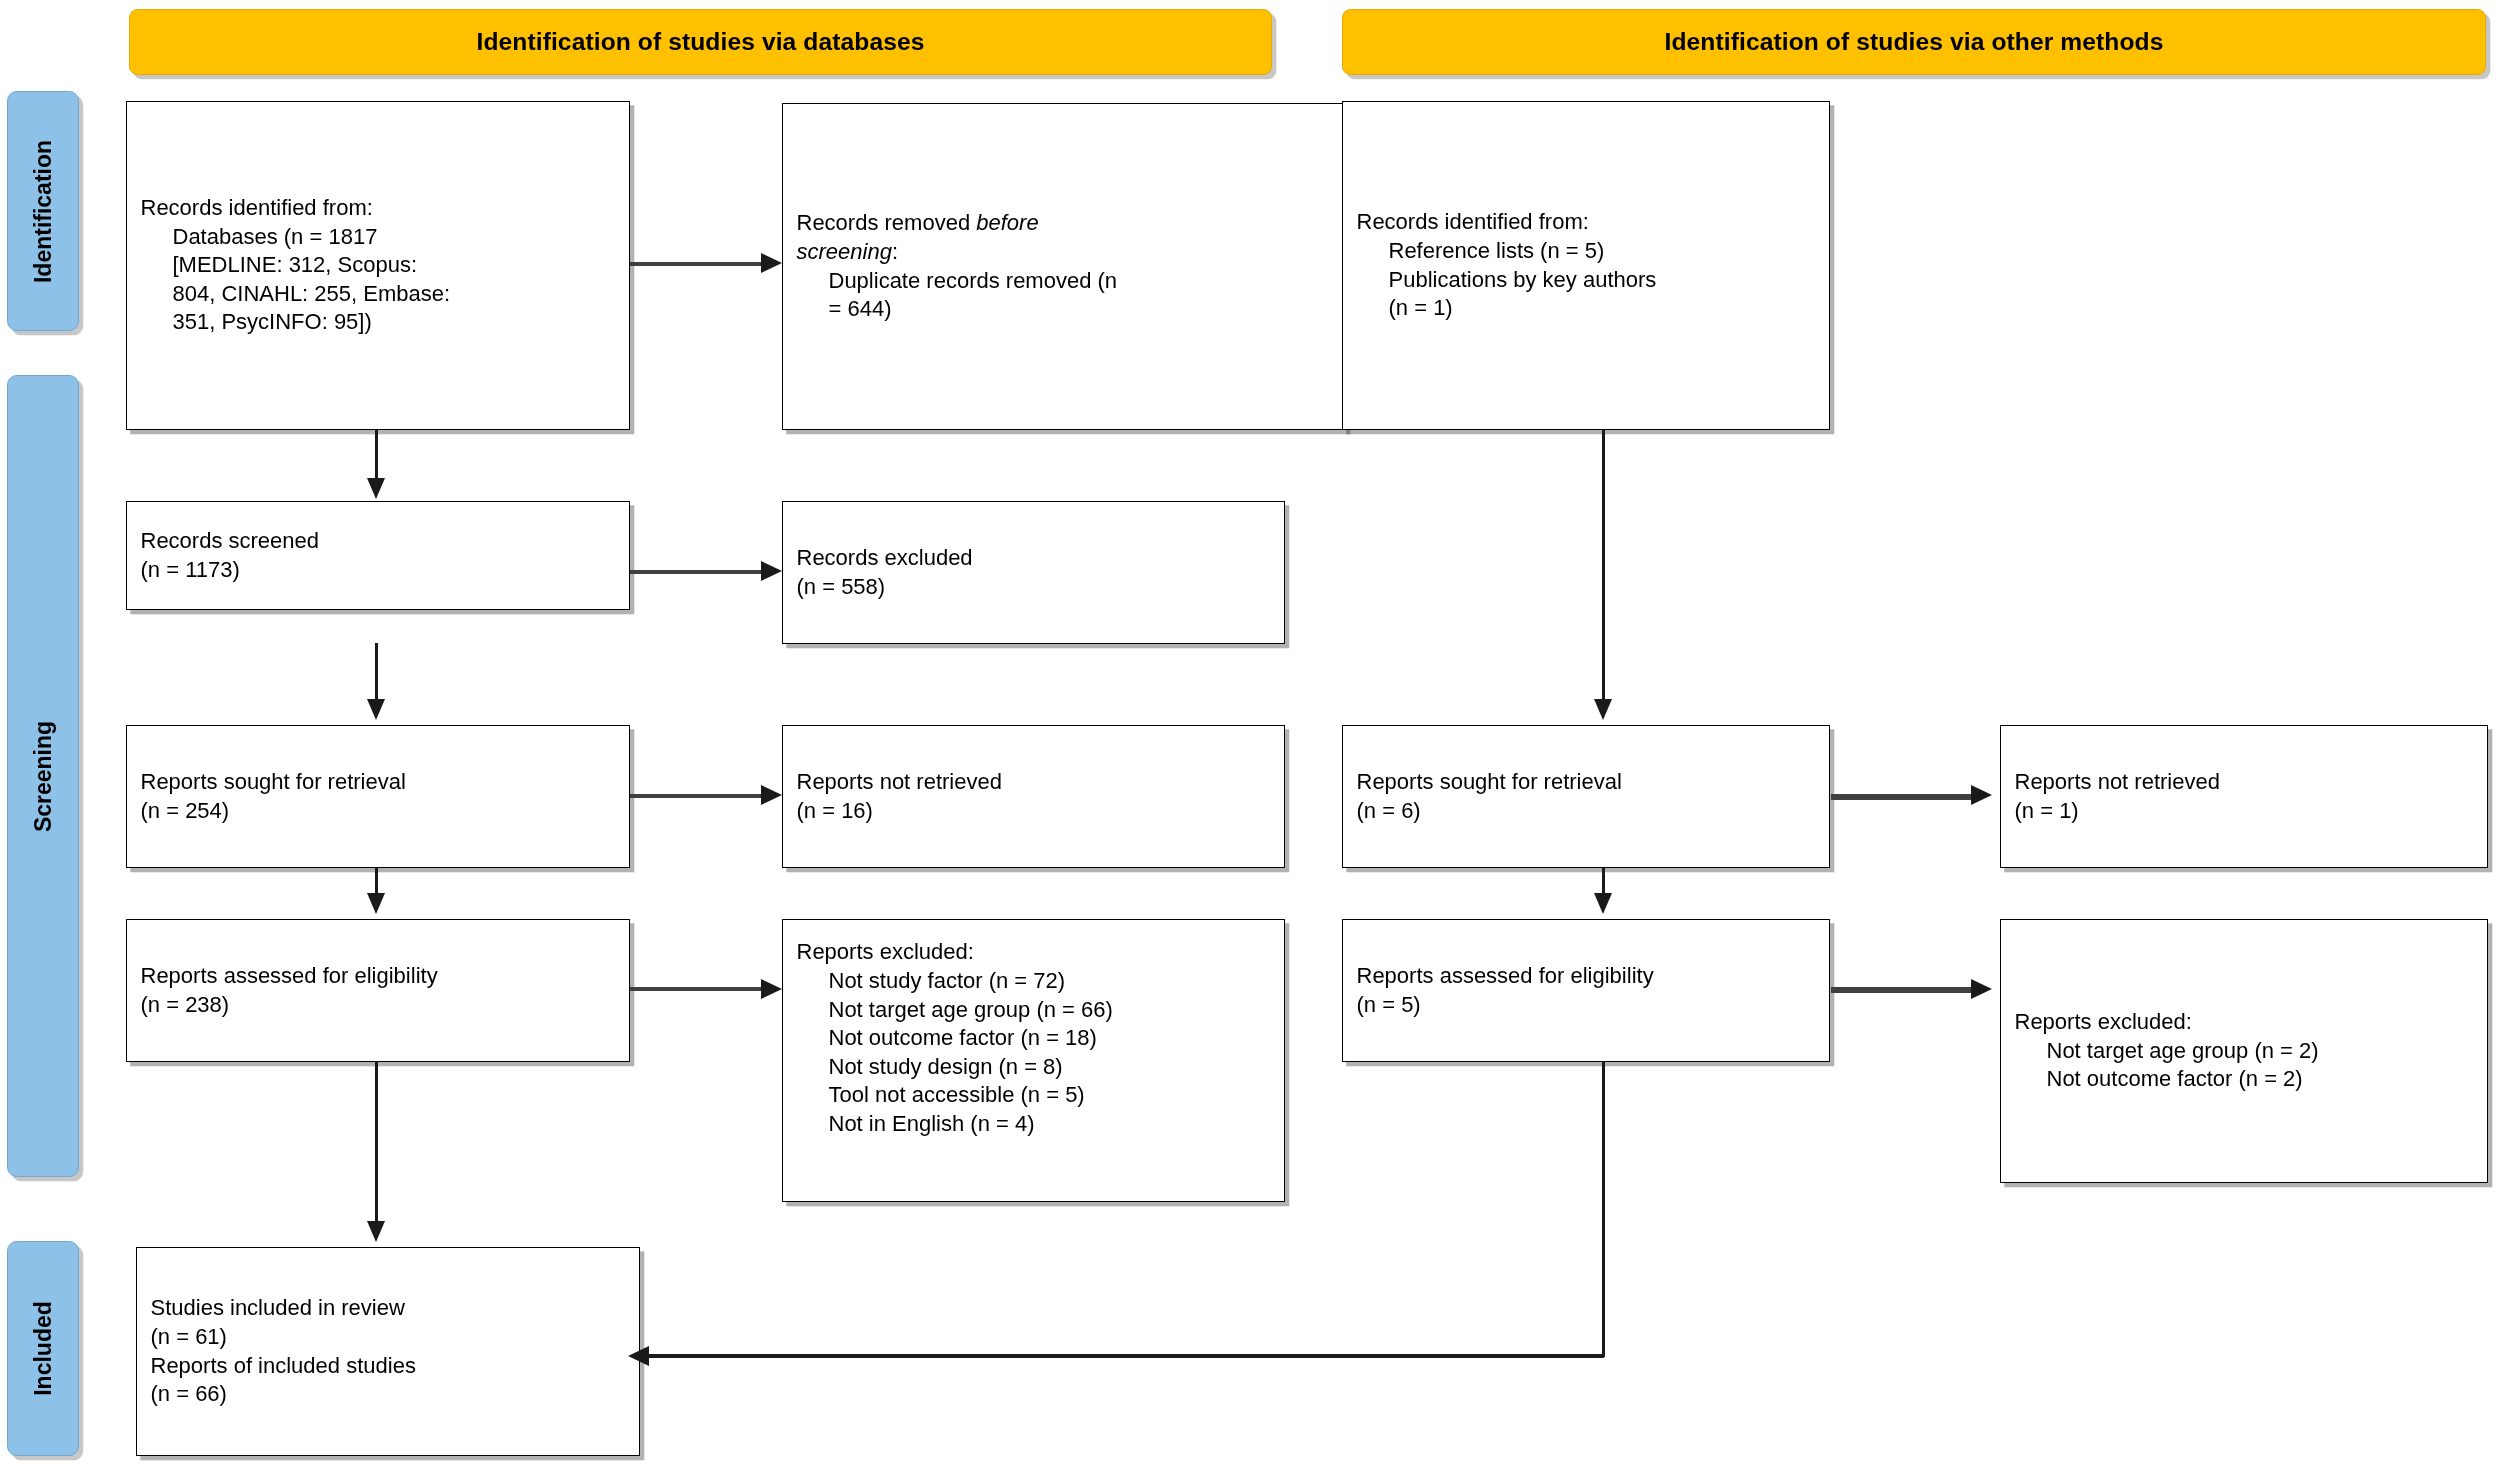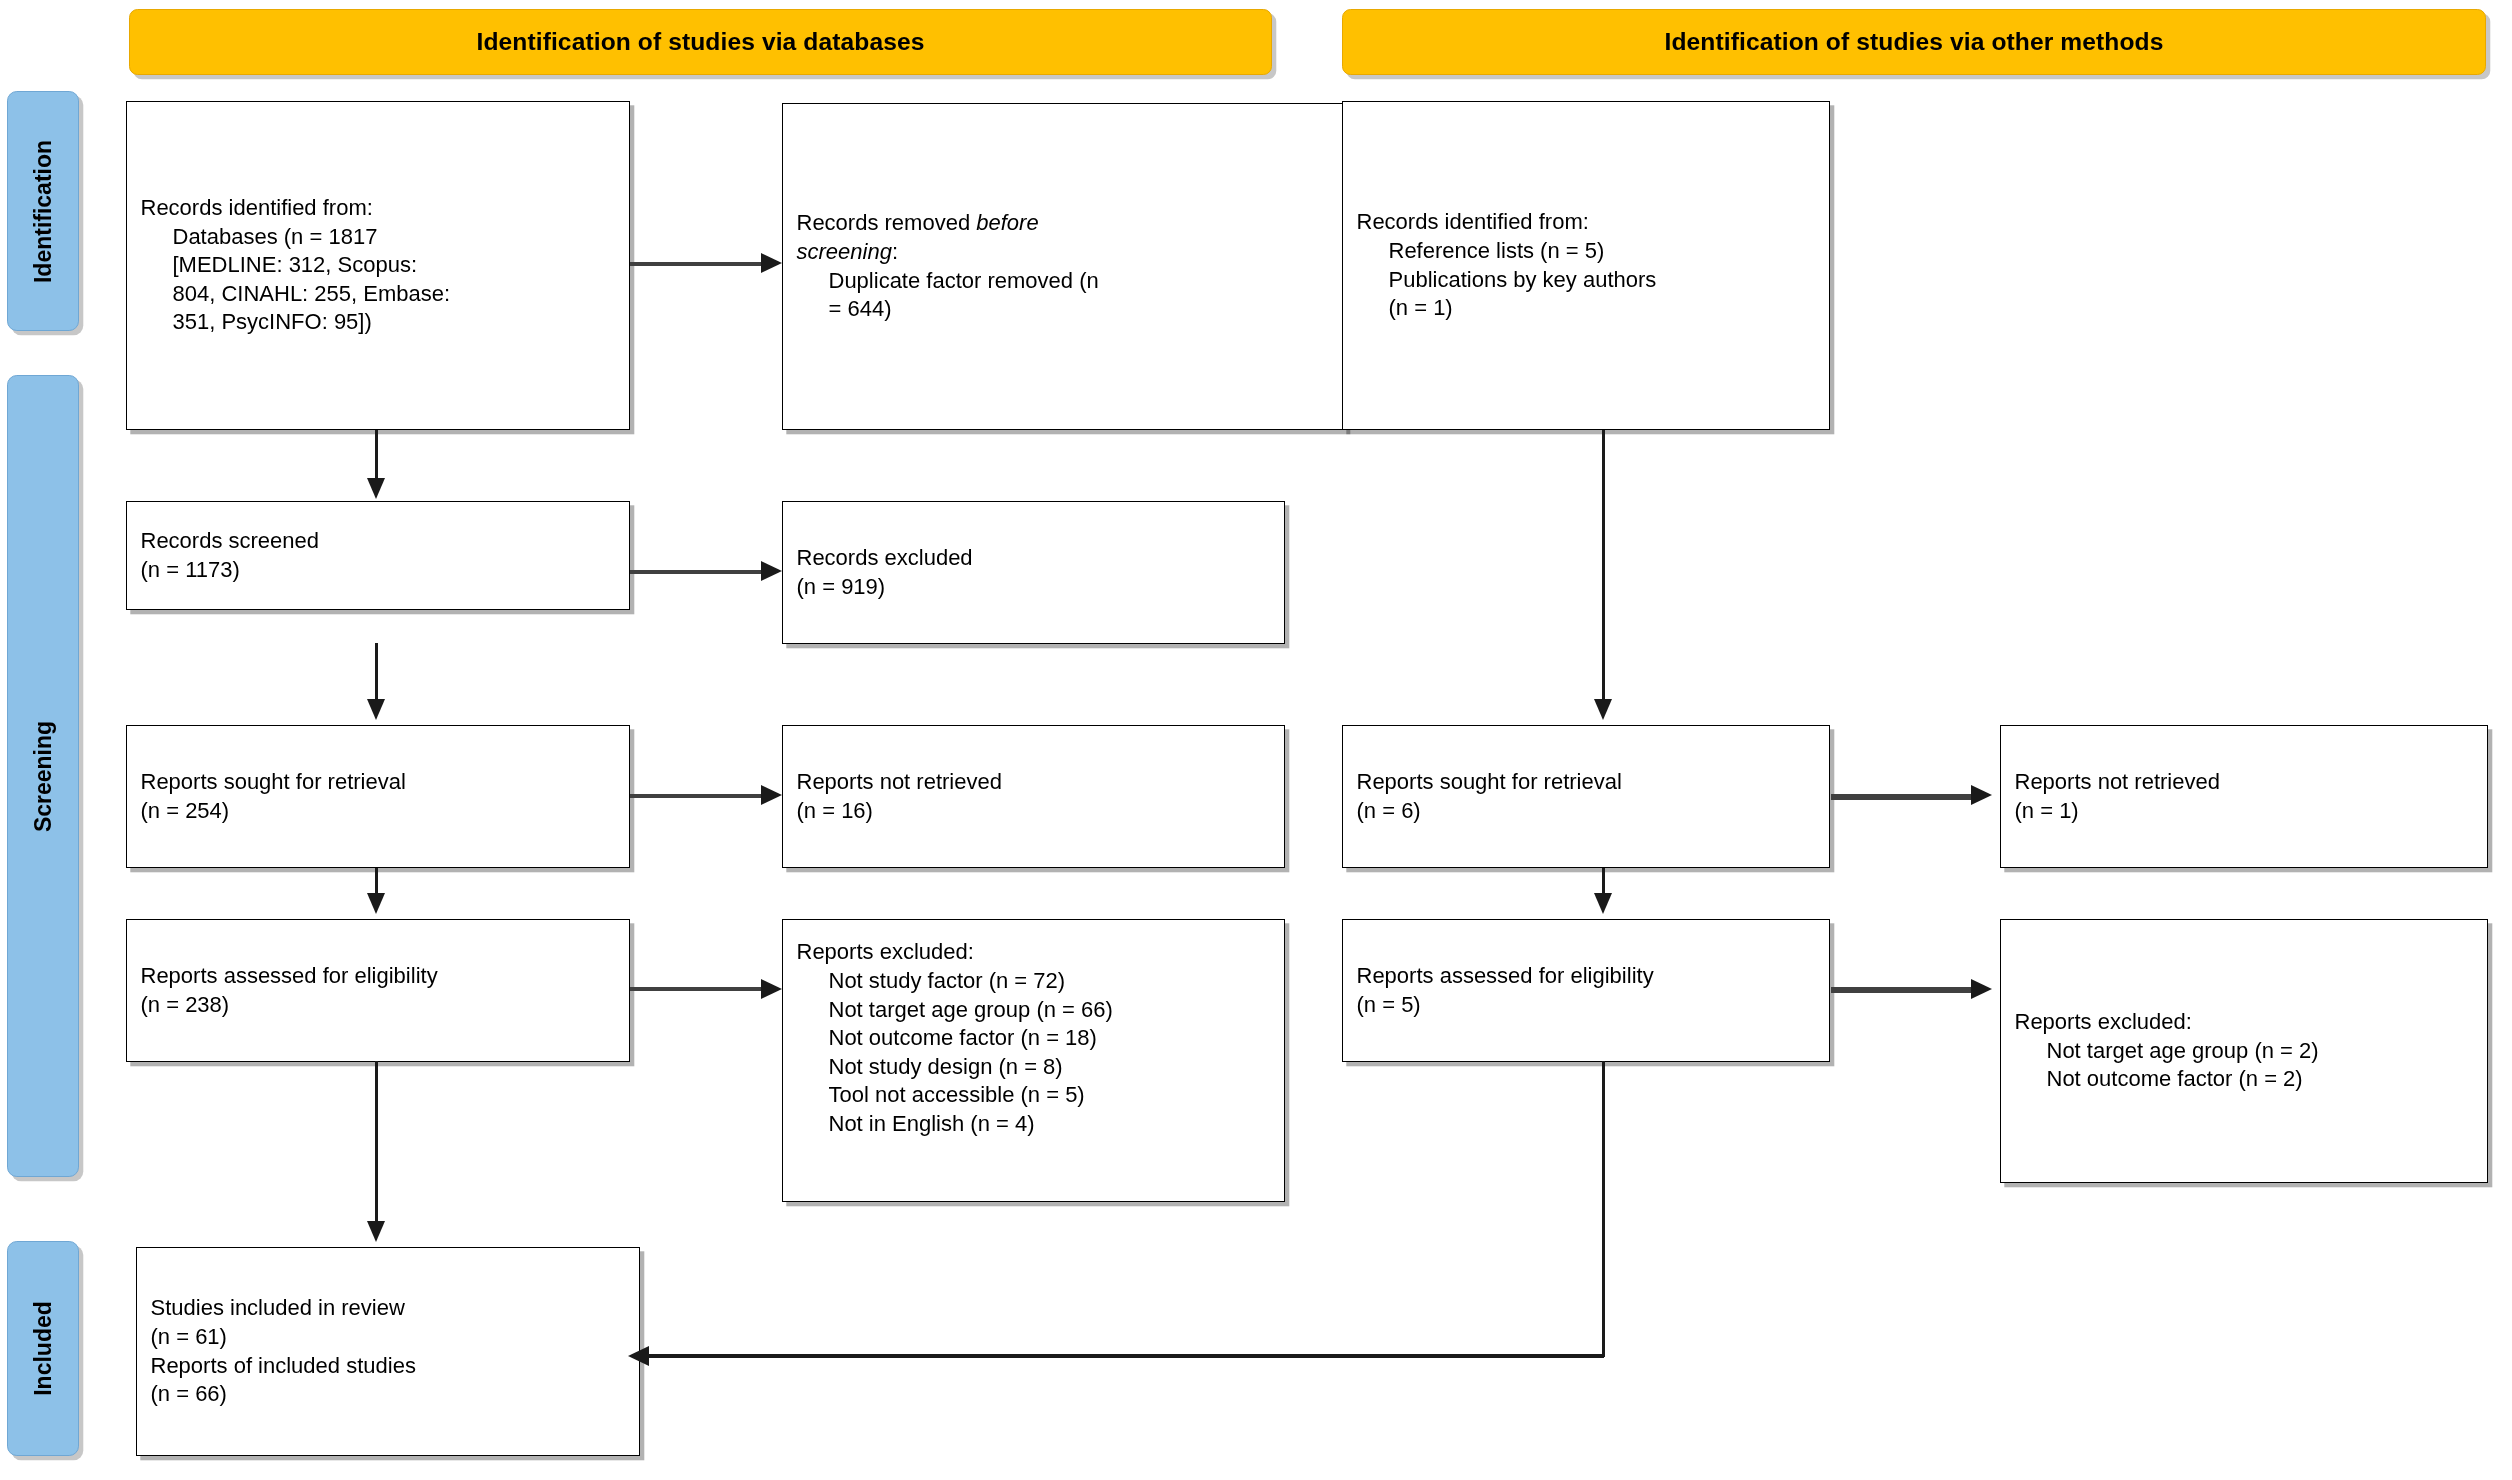--- a/index.html
+++ b/index.html
@@ -130,32 +130,32 @@
     <span class="line">Records identified from:</span>
     <span class="line indent">Databases (n = 1817</span>
     <span class="line indent">[MEDLINE: 312, Scopus:</span>
     <span class="line indent">804, CINAHL: 255, Embase:</span>
     <span class="line indent">351, PsycINFO: 95])</span>
   </div>
 
   <div class="node" style="left:782px; top:103px; width:564px; height:327px;">
     <span class="line"><span>Records removed </span><em>before</em></span>
     <span class="line"><em>screening</em><span>:</span></span>
-    <span class="line indent">Duplicate factor removed (n</span>
+    <span class="line indent">Duplicate records removed (n</span>
     <span class="line indent">= 644)</span>
   </div>
 
   <div class="node" style="left:126px; top:501px; width:504px; height:109px;">
     <span class="line">Records screened</span>
     <span class="line">(n = 1173)</span>
   </div>
 
   <div class="node" style="left:782px; top:501px; width:503px; height:143px;">
     <span class="line">Records excluded</span>
-    <span class="line">(n = 919)</span>
+    <span class="line">(n = 558)</span>
   </div>
 
   <div class="node" style="left:126px; top:725px; width:504px; height:143px;">
     <span class="line">Reports sought for retrieval</span>
     <span class="line">(n = 254)</span>
   </div>
 
   <div class="node" style="left:782px; top:725px; width:503px; height:143px;">
     <span class="line">Reports not retrieved</span>
     <span class="line">(n = 16)</span>

